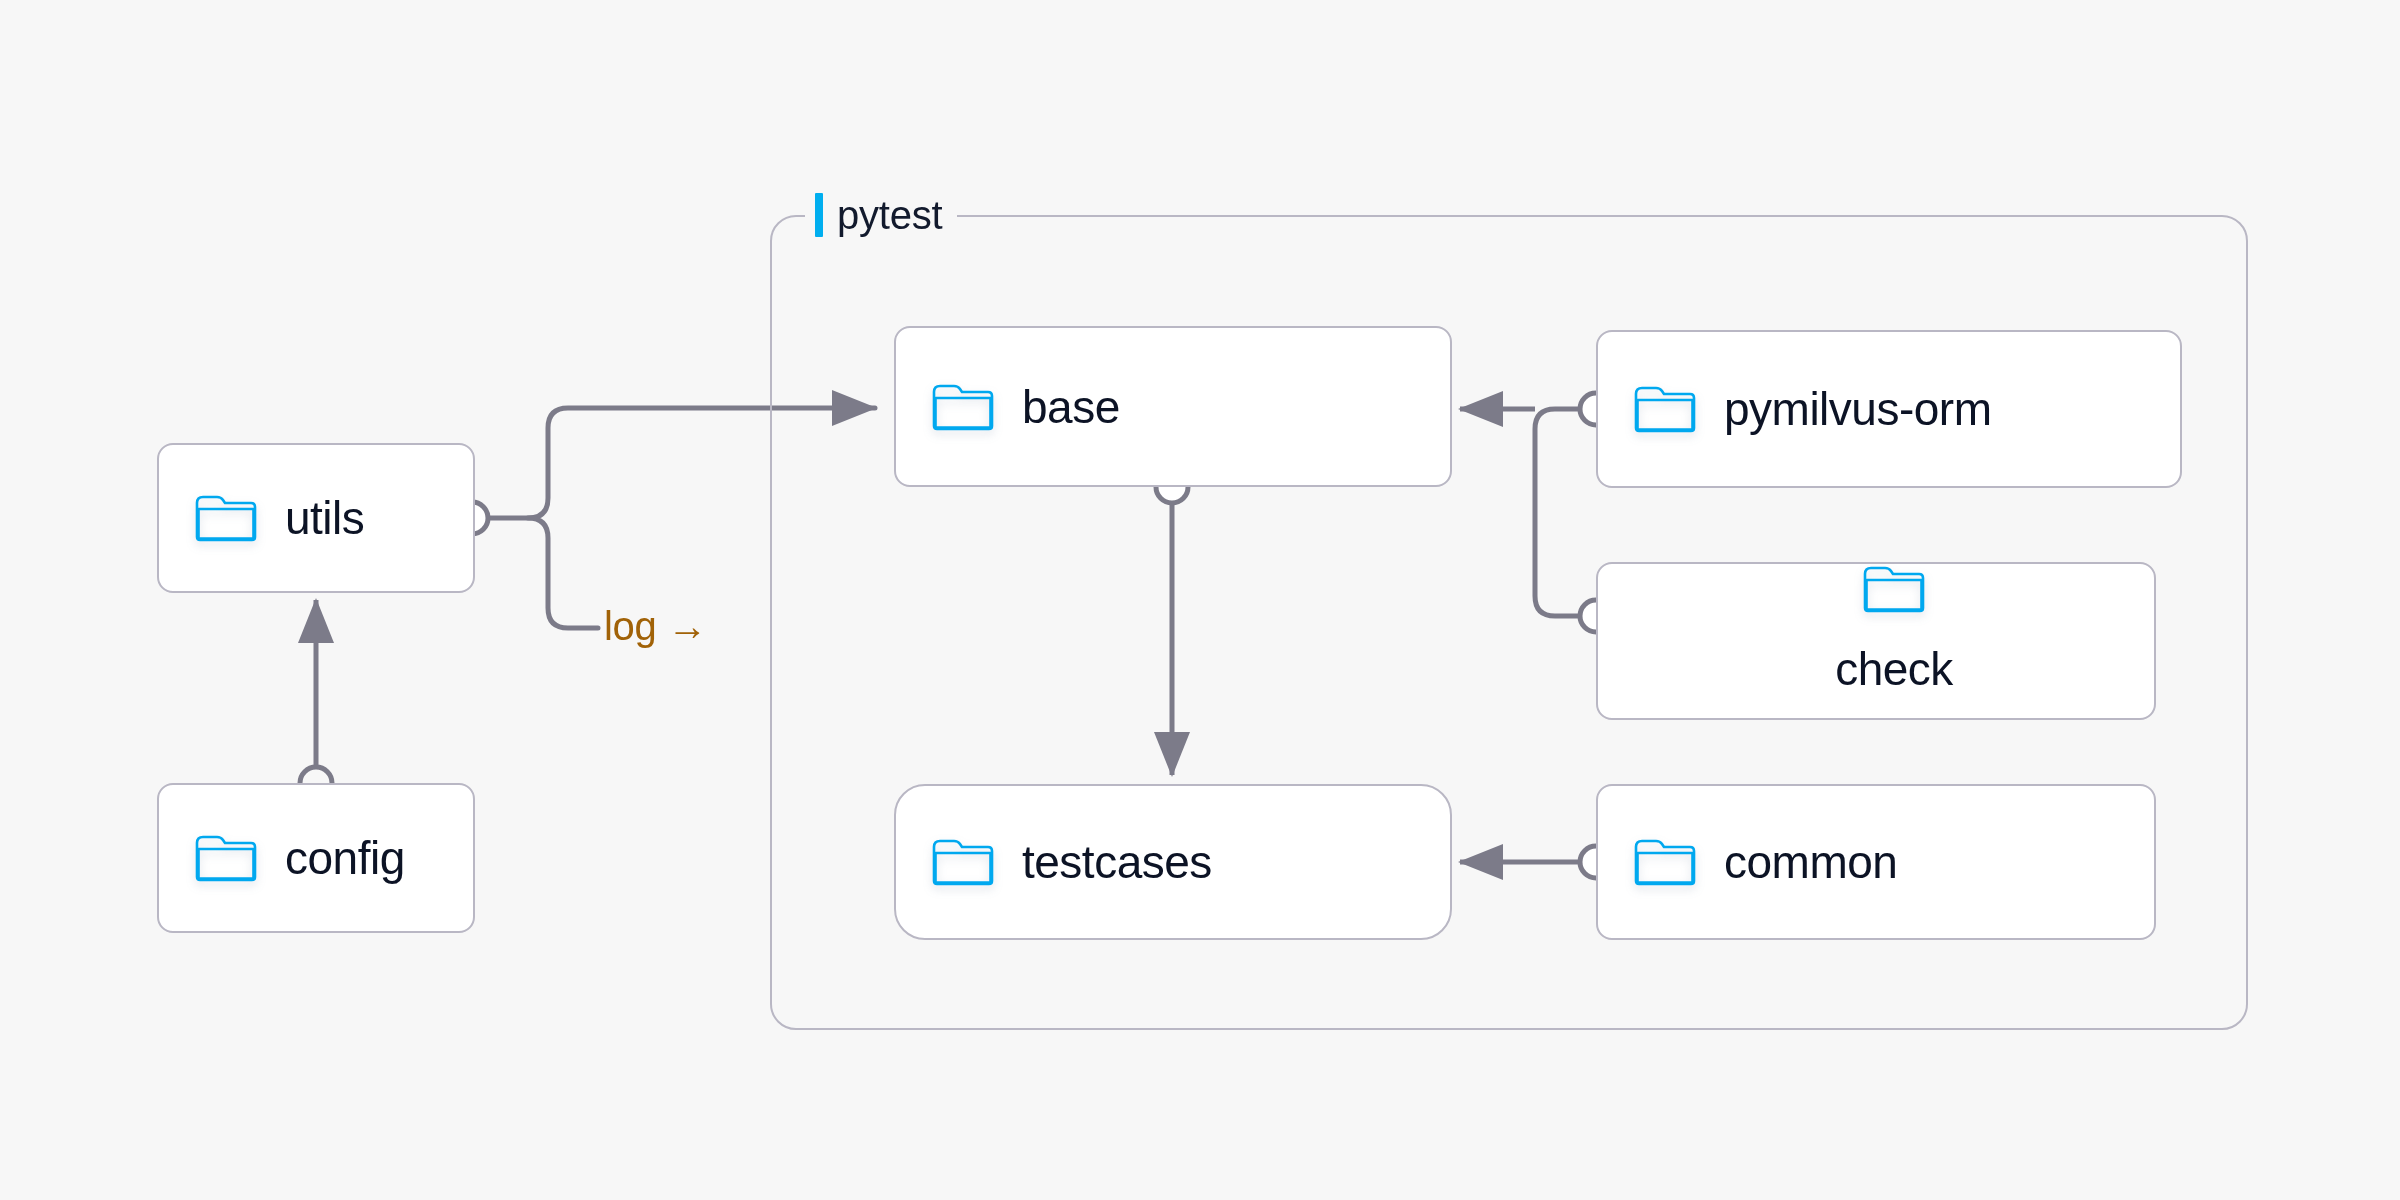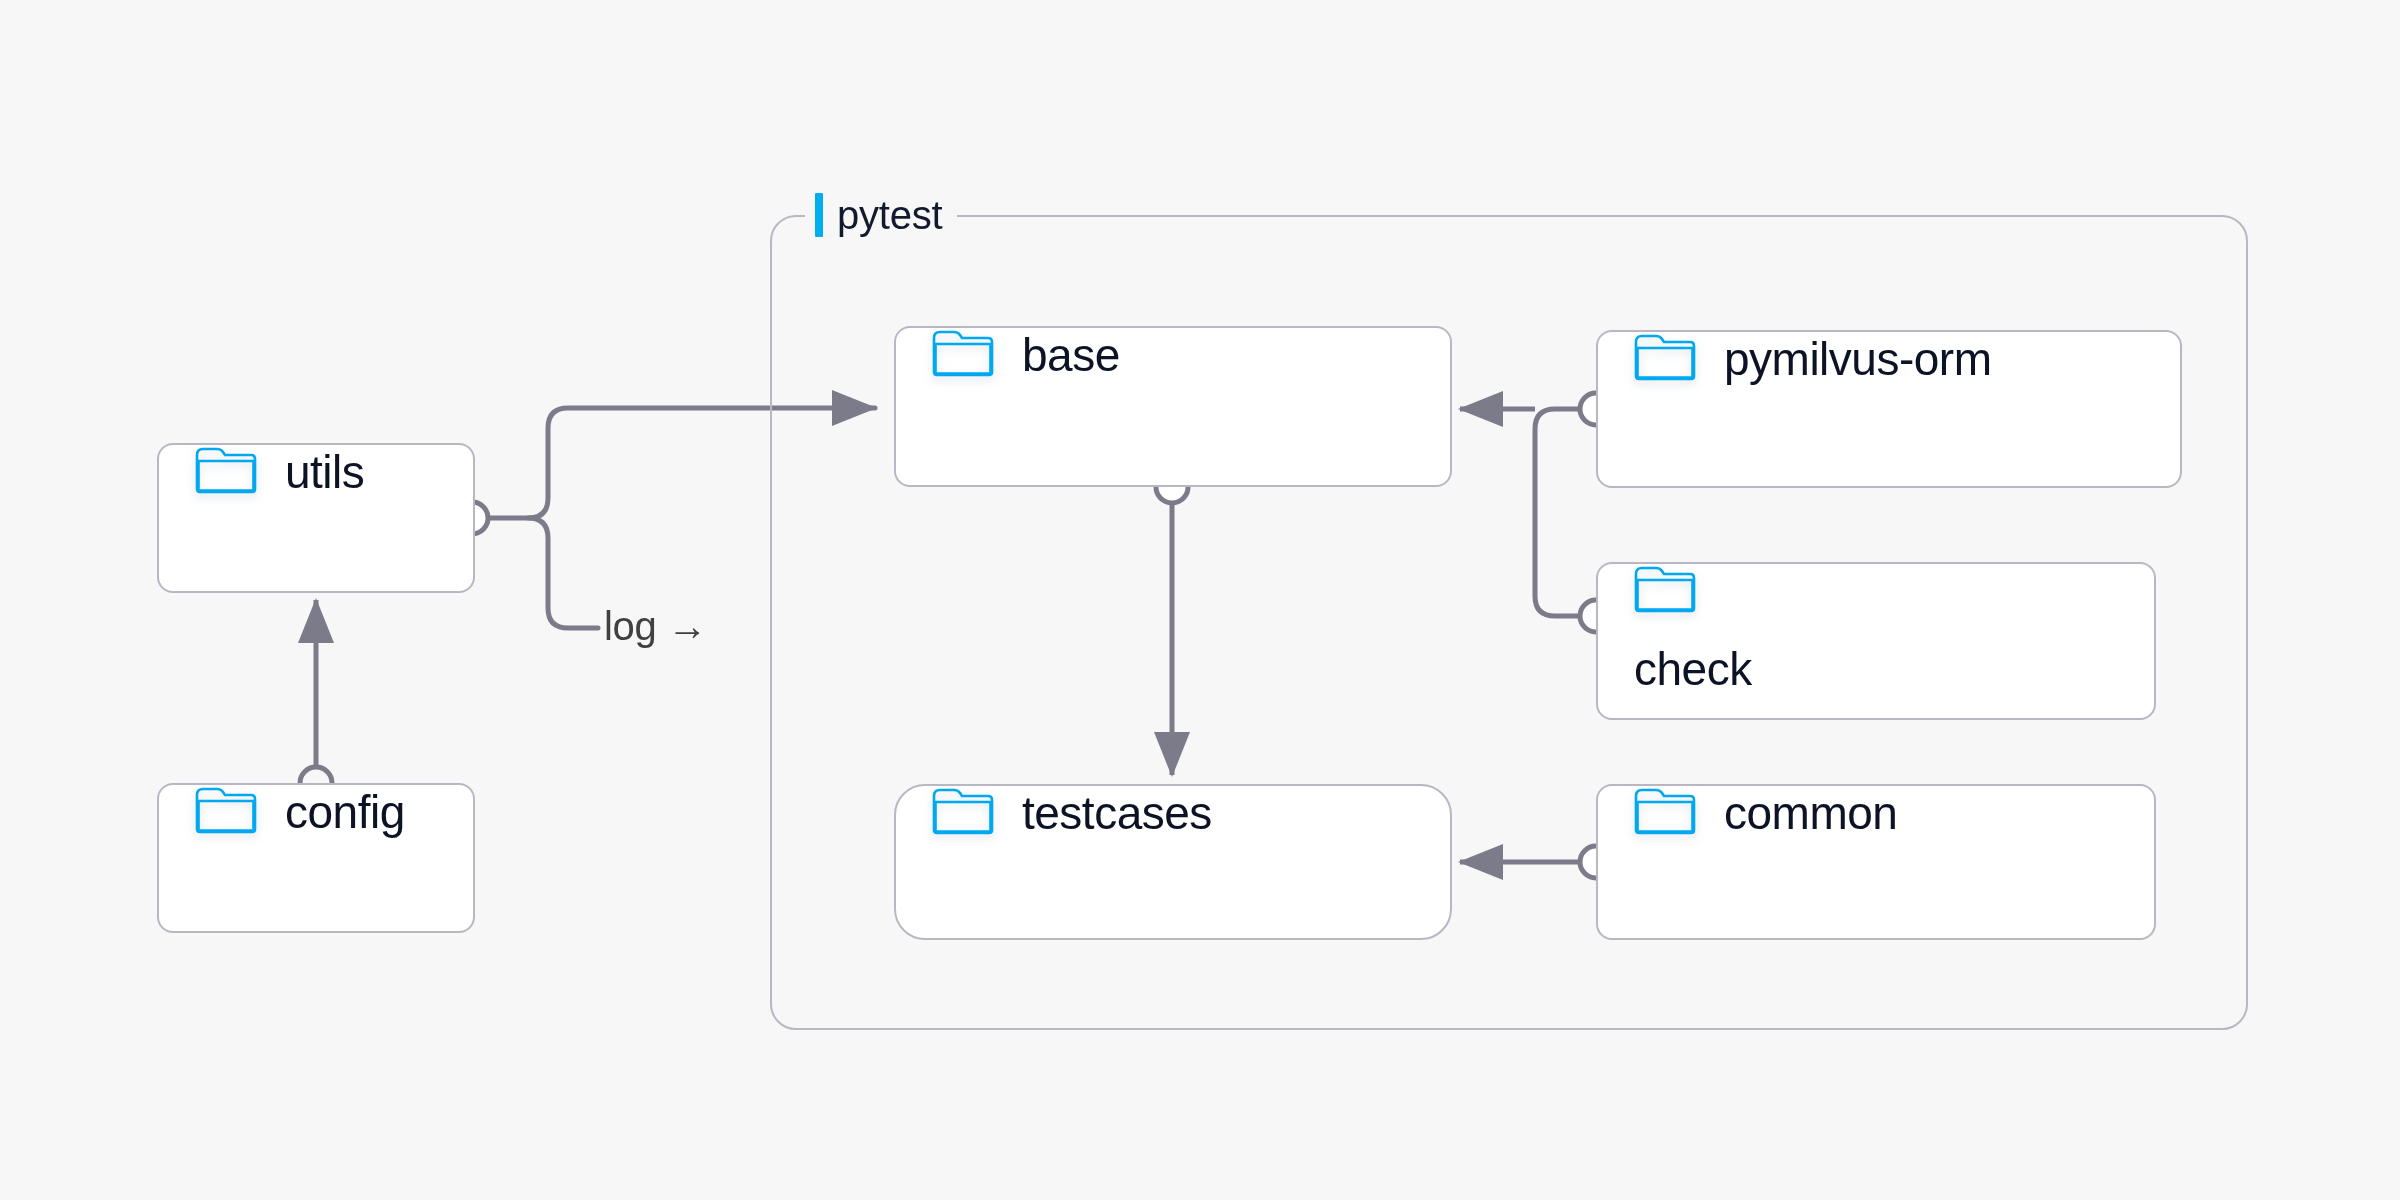--- a/index.html
+++ b/index.html
@@ -57,20 +57,21 @@
   }
 
   
   .node {
     position: absolute;
     box-sizing: border-box;
     background: #ffffff;
     border: 2.5px solid #b9b7c4;
     border-radius: 16px;
     display: flex;
+    align-items: center;
     padding-left: 36px;
     gap: 28px;
   }
   .node-label {
     font-size: 46px;
     color: #0c1325;
     letter-spacing: -0.5px;
     white-space: nowrap;
     font-weight: 400;
   }
@@ -82,21 +83,21 @@
     height: 50px;
     flex: none;
     filter: drop-shadow(0 4px 5px rgba(60,90,130,0.18));
   }
   .folder svg { display: block; }
 
   
   .edge-label {
     position: absolute;
     font-size: 40px;
-    color: #404040;
+    color: #a16207;
     white-space: nowrap;
     letter-spacing: -0.3px;
   }
 </style>
 </head>
 <body>
 
 <div id="stage">
 
   <svg id="edges" viewBox="0 0 2400 1200" width="2400" height="1200">

